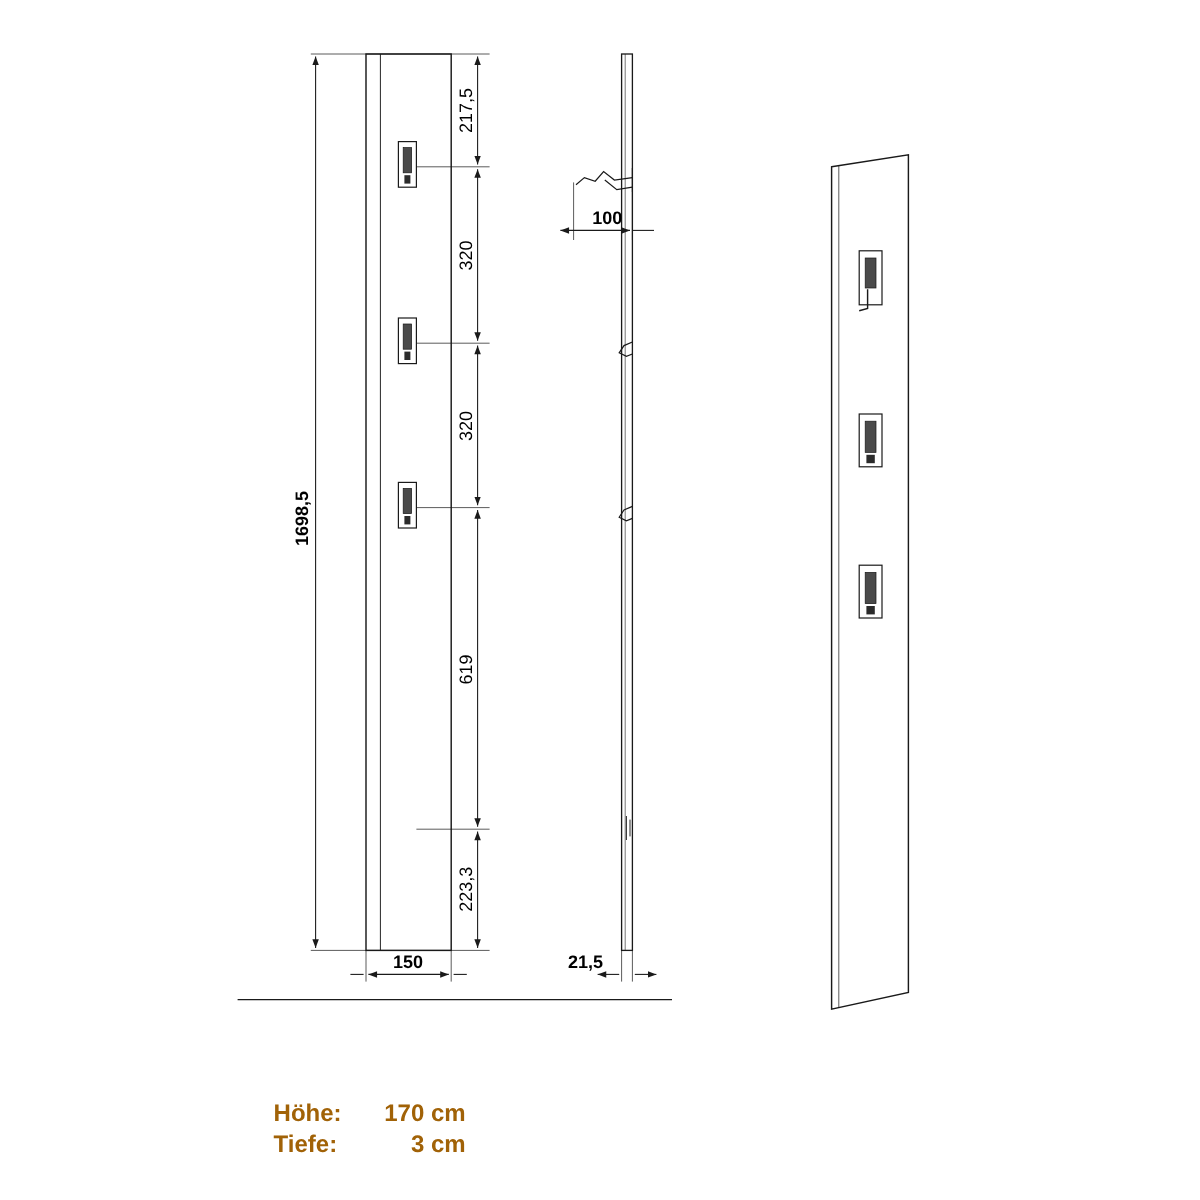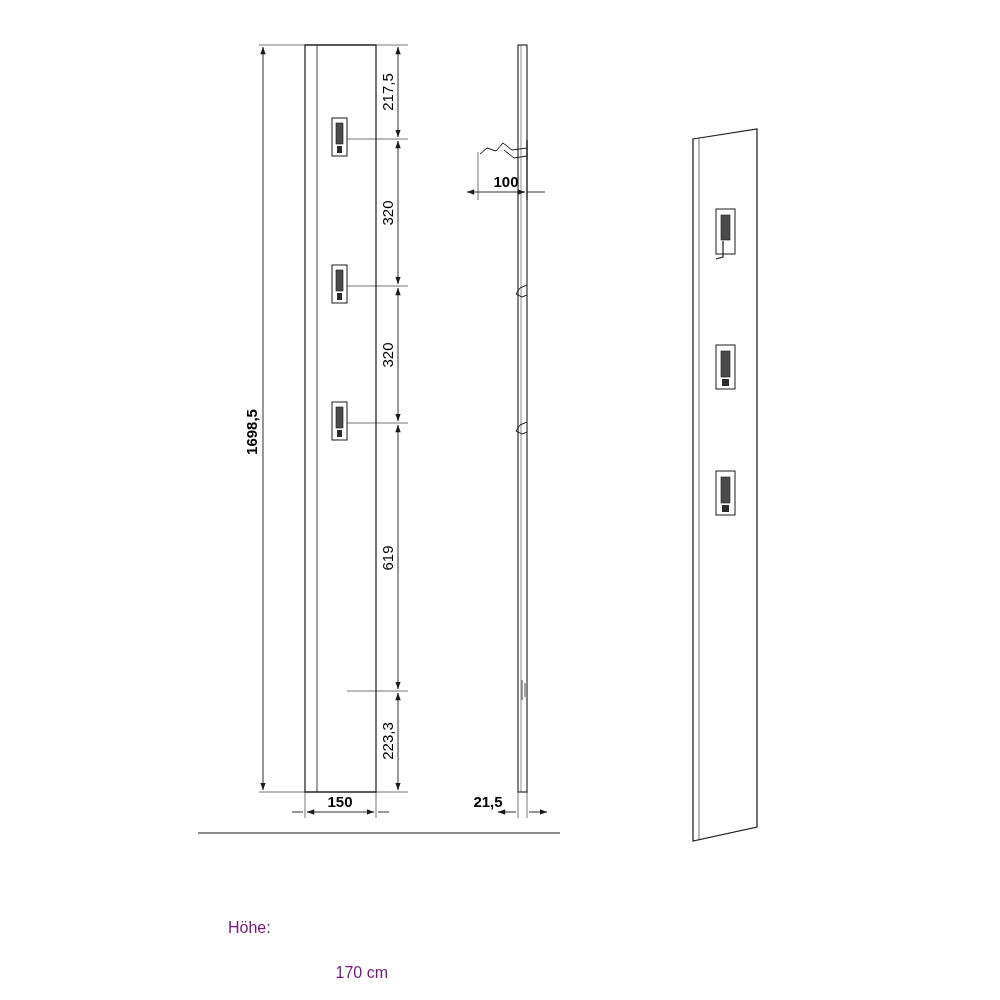--- a/index.html
+++ b/index.html
@@ -36,37 +36,36 @@
     font-family: "Liberation Sans", sans-serif;
     font-size: 15px;
     font-weight: bold;
     fill: #000000;
   }
   .spec-table {
     position: absolute;
     left: 228px;
     top: 915px;
     font-family: "Liberation Sans", sans-serif;
-    font-size: 16px;
-    font-weight: normal;
-    color: #701a75;
+    font-size: 20px;
+    font-weight: bold;
+    color: #a16207;
     line-height: 26px;
   }
   .spec-row {
     display: flex;
     white-space: pre;
   }
   .spec-label {
     width: 80px;
     text-align: left;
   }
   .spec-value {
     width: 80px;
     text-align: right;
-    margin-top: 45px;
   }
 </style>
 </head>
 <body>
 
 <div id="stage">
 
   <svg id="drawing" viewBox="0 0 1000 1000">
     <defs>
       <marker id="arrEnd" markerWidth="9" markerHeight="9" refX="8" refY="3" orient="auto" markerUnits="strokeWidth">
@@ -195,15 +194,19 @@
       <rect x="721" y="477" width="9" height="26" fill="#4a4a4a" stroke="#1a1a1a" stroke-width="0.6"></rect>
       <rect x="722" y="505" width="7" height="7" fill="#2b2b2b"></rect>
     </g>
   </svg>
 
   <div class="spec-table">
     <div class="spec-row">
       <span class="spec-label">Höhe:</span>
       <span class="spec-value">170 cm</span>
     </div>
+    <div class="spec-row">
+      <span class="spec-label">Tiefe:</span>
+      <span class="spec-value">3 cm</span>
+    </div>
   </div>
 
 </div>
 
 </body></html>

